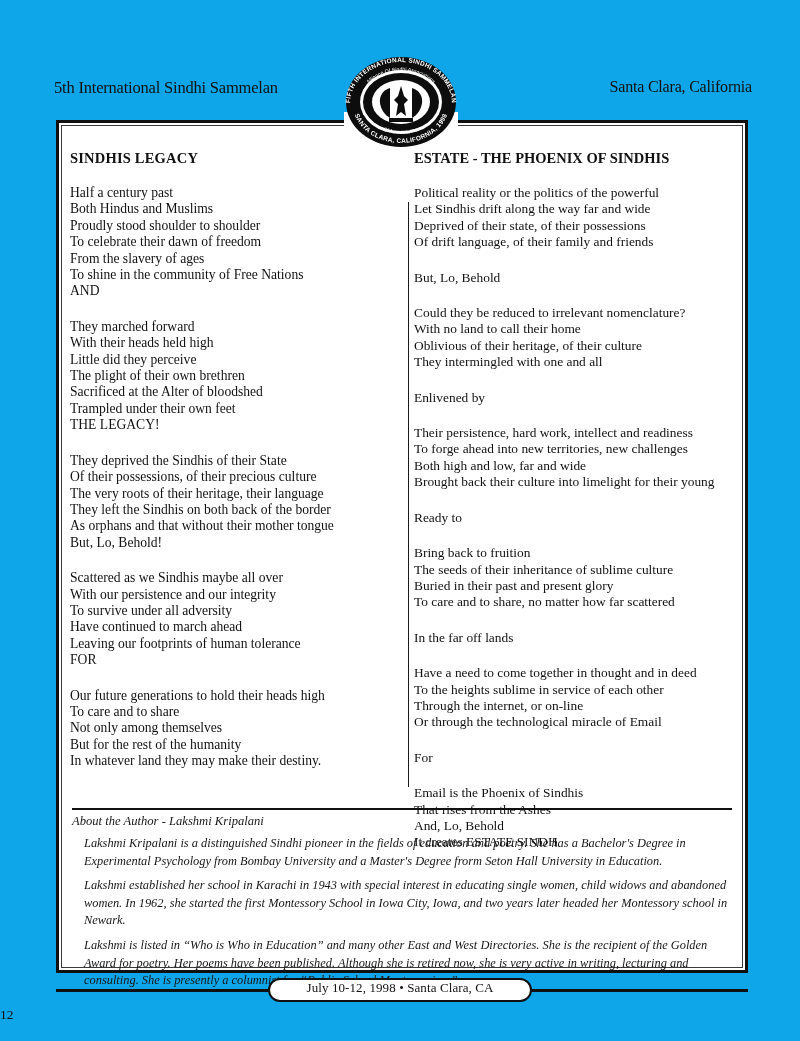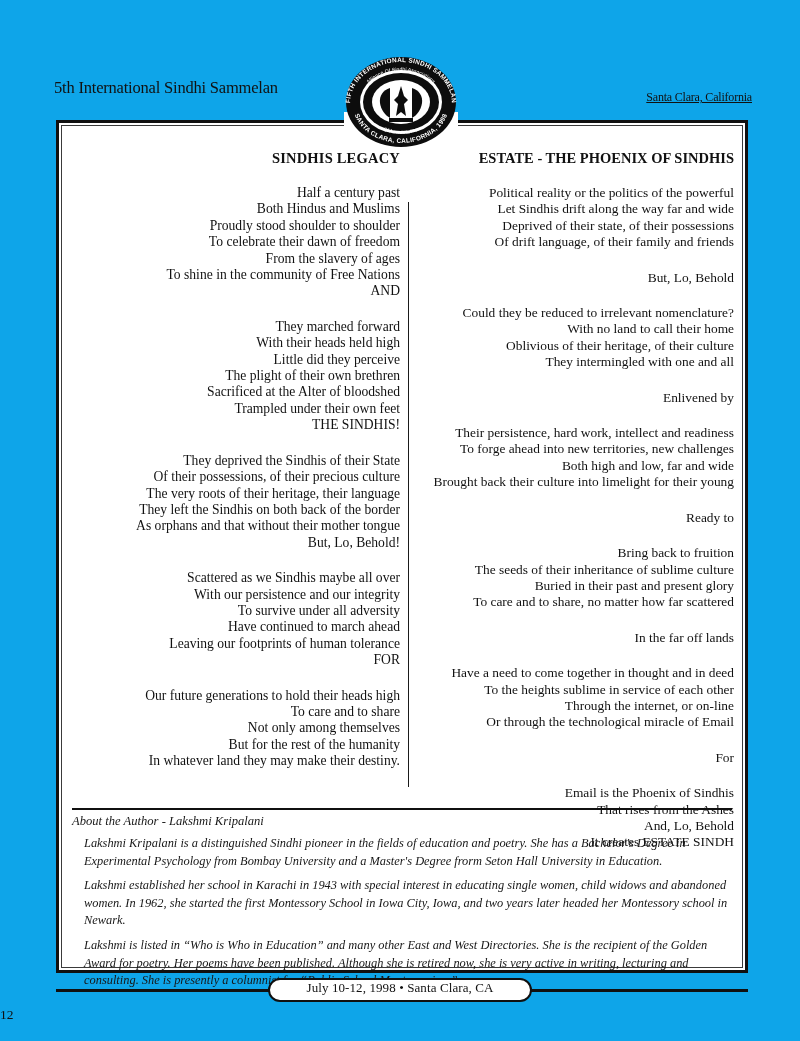--- a/index.html
+++ b/index.html
@@ -36,25 +36,24 @@
     position: absolute;
     left: 2px;
     top: 0;
     font-size: 16.5px;
     letter-spacing: -0.2px;
     white-space: nowrap;
   }
   .header-right {
     position: absolute;
     right: 0px;
-    top: 12px;
-    font-size: 12px;
+    top: 0;
+    font-size: 16px;
     letter-spacing: -0.2px;
     white-space: nowrap;
-    text-decoration: underline;
   }
 
   
   .logo {
     position: absolute;
     left: 340px;
     top: 56px;
     width: 122px;
     height: 92px;
     z-index: 5;
@@ -97,21 +96,21 @@
   .columns {
     position: absolute;
     left: 70px;
     top: 150px;
     width: 664px;
     height: 650px;
   }
   .col {
     position: absolute;
     top: 0;
-    text-align: right;
+    text-align: left;
   }
   .col-left  { left: 0px;   width: 330px; }
   .col-right { left: 344px; width: 320px; }
 
   .col-title {
     font-weight: bold;
     font-size: 14.5px;
     letter-spacing: 0.2px;
     margin-bottom: 18px;
     white-space: nowrap;
@@ -271,21 +270,21 @@
             <div class="line">To shine in the community of Free Nations</div>
             <div class="line">AND</div>
           </div>
           <div class="stanza">
             <div class="line">They marched forward</div>
             <div class="line">With their heads held high</div>
             <div class="line">Little did they perceive</div>
             <div class="line">The plight of their own brethren</div>
             <div class="line">Sacrificed at the Alter of bloodshed</div>
             <div class="line">Trampled under their own feet</div>
-            <div class="line">THE SINDHIS!</div>
+            <div class="line">THE LEGACY!</div>
           </div>
           <div class="stanza">
             <div class="line">They deprived the Sindhis of their State</div>
             <div class="line">Of their possessions, of their precious culture</div>
             <div class="line">The very roots of their heritage, their language</div>
             <div class="line">They left the Sindhis on both back of the border</div>
             <div class="line">As orphans and that without their mother tongue</div>
             <div class="line">But, Lo, Behold!</div>
           </div>
           <div class="stanza">

